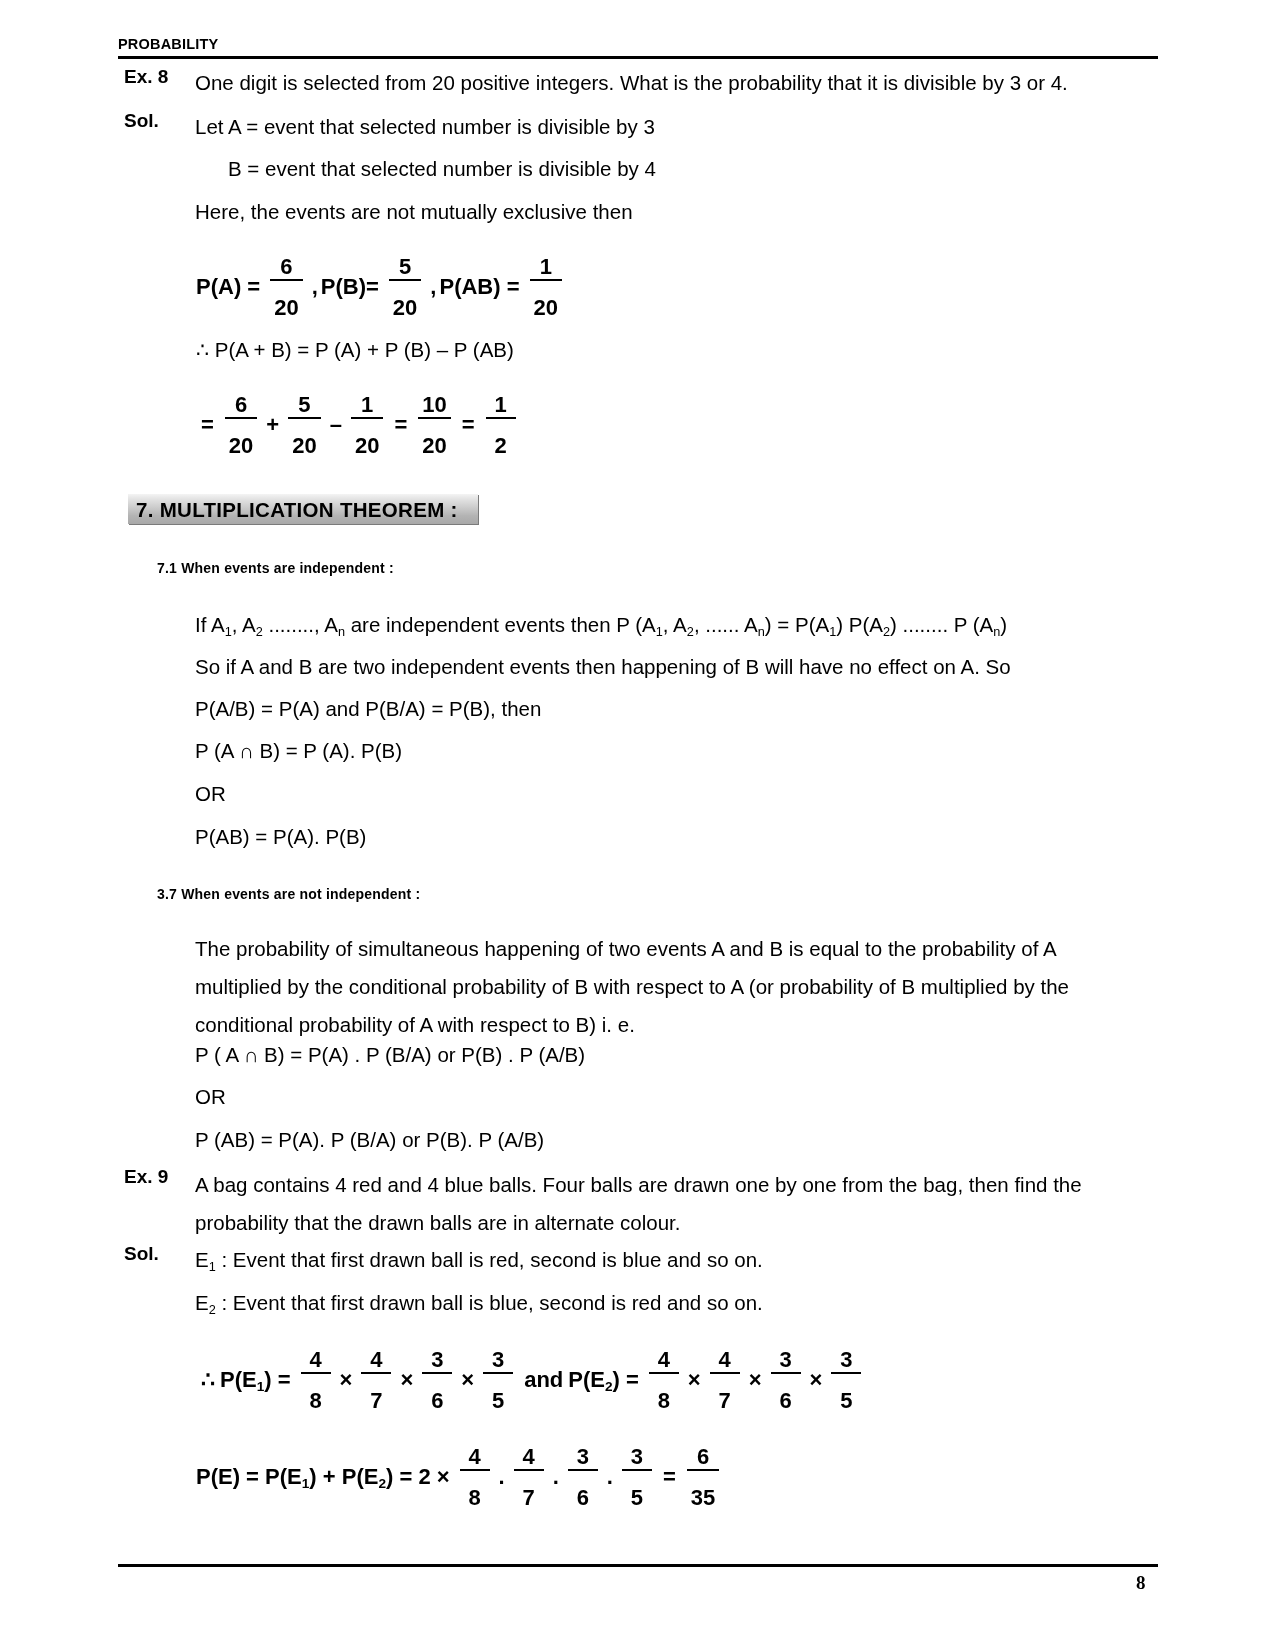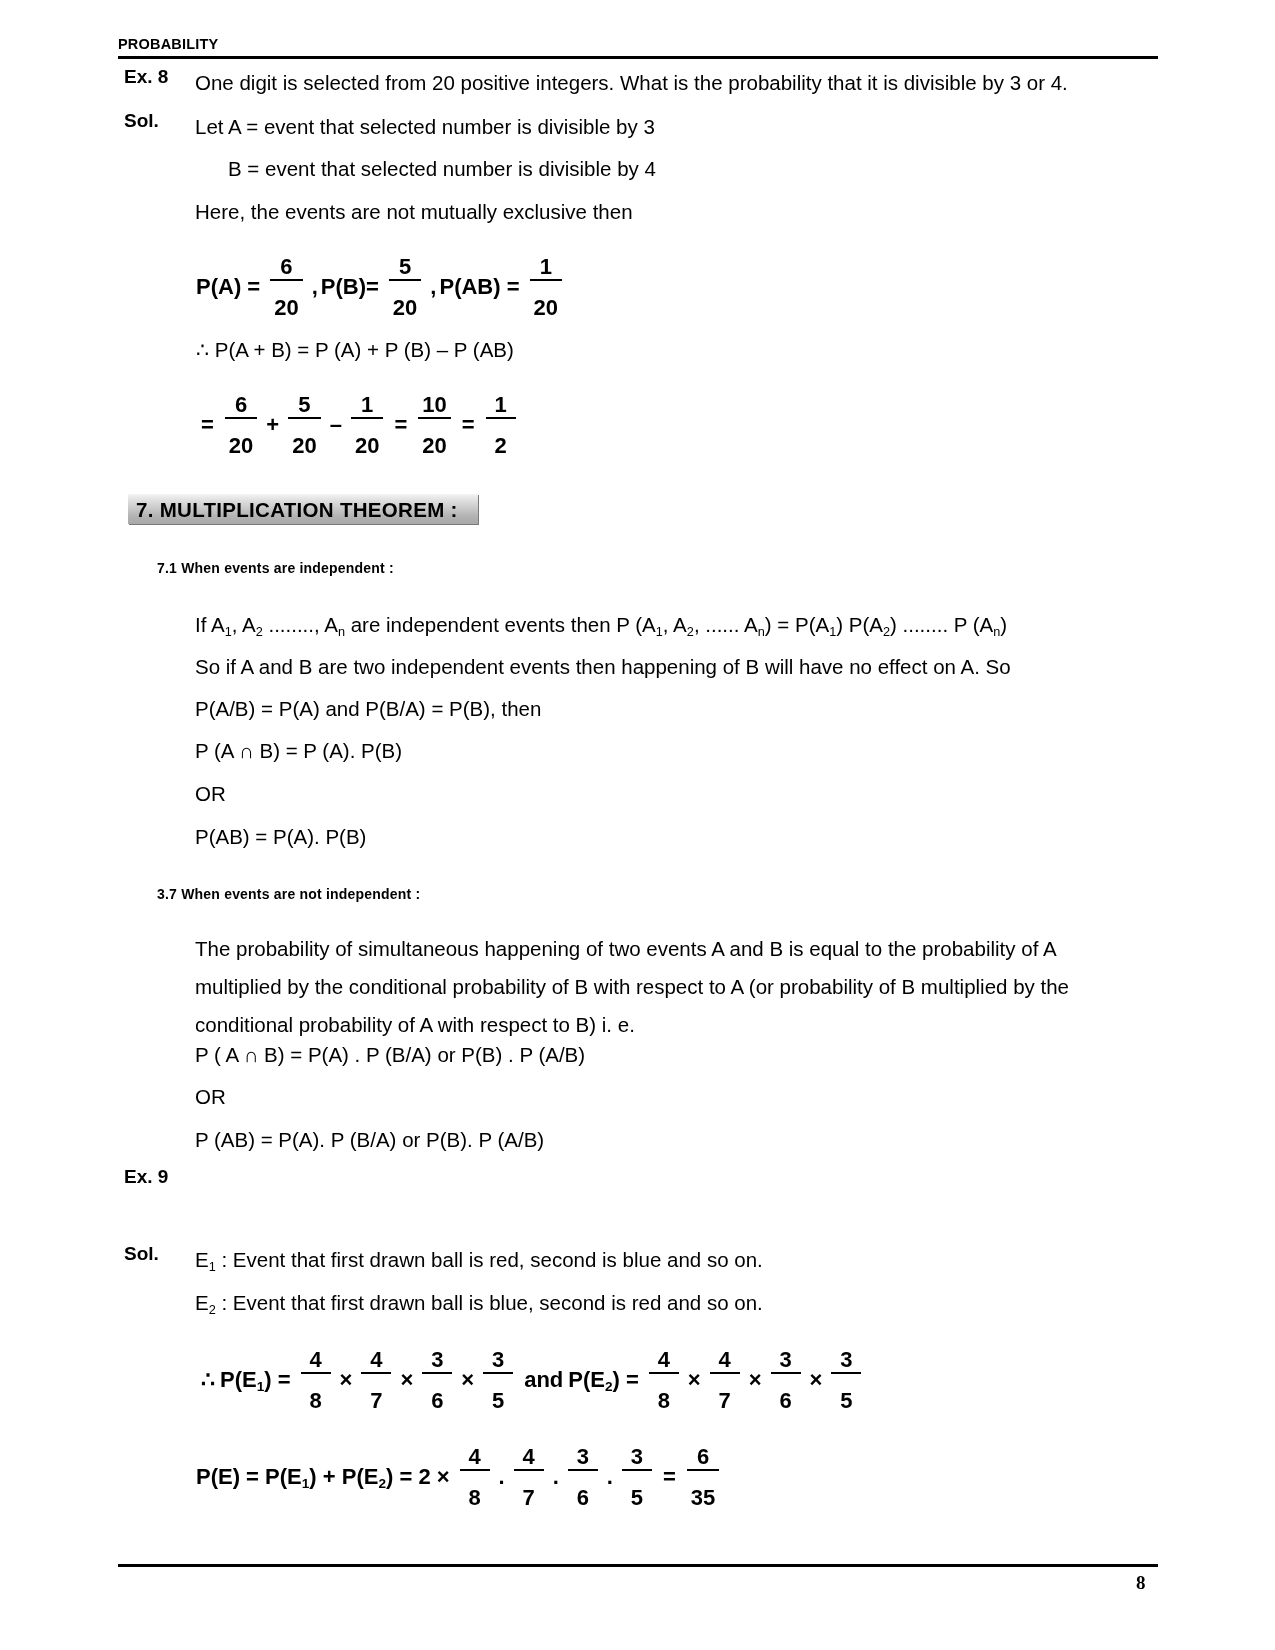--- a/index.html
+++ b/index.html
@@ -232,20 +232,21 @@
 
   <div class="sub-head" style="left:157px; top:886px;">3.7 When  events  are  not  independent  :</div>
 
   <div class="blk wrap" style="left:195px; top:930px; width:900px; line-height:38px;">The probability of simultaneous happening of two events A and B is equal to the probability of A multiplied by the conditional probability of B with respect to A (or probability of B multiplied by the conditional probability of A with respect to B) i. e.</div>
 
   <div class="blk" style="left:195px; top:1038px;">P ( A ∩ B) = P(A) . P (B/A) or P(B) . P (A/B)</div>
   <div class="blk" style="left:195px; top:1080px;">OR</div>
   <div class="blk" style="left:195px; top:1123px;">P (AB) = P(A). P (B/A) or P(B). P (A/B)</div>
 
   <div class="tag" style="left:124px; top:1166px;">Ex. 9</div>
+  <div class="blk wrap" style="left:195px; top:1166px; width:900px; line-height:38px;">A bag contains 4 red and 4 blue balls. Four balls are drawn one by one from the bag, then find the probability that the drawn balls are in alternate colour.</div>
 
   <div class="tag" style="left:124px; top:1243px;">Sol.</div>
   <div class="blk" style="left:195px; top:1243px;">
     <span>E</span><sub>1</sub><span> : Event that first drawn ball is red, second is blue and so on.</span>
   </div>
   <div class="blk" style="left:195px; top:1286px;">
     <span>E</span><sub>2</sub><span> : Event that first drawn ball is blue, second is red and so on.</span>
   </div>
 
   <div class="mathline" style="left:196px; top:1348px;">

